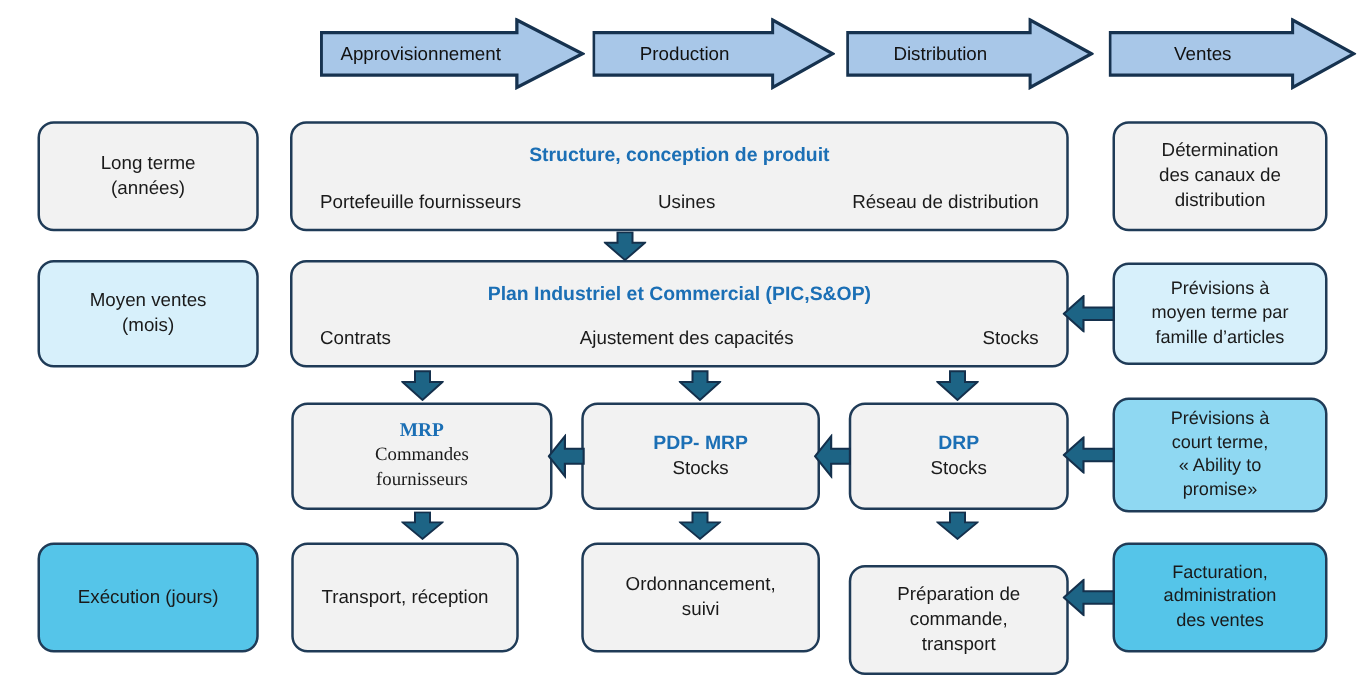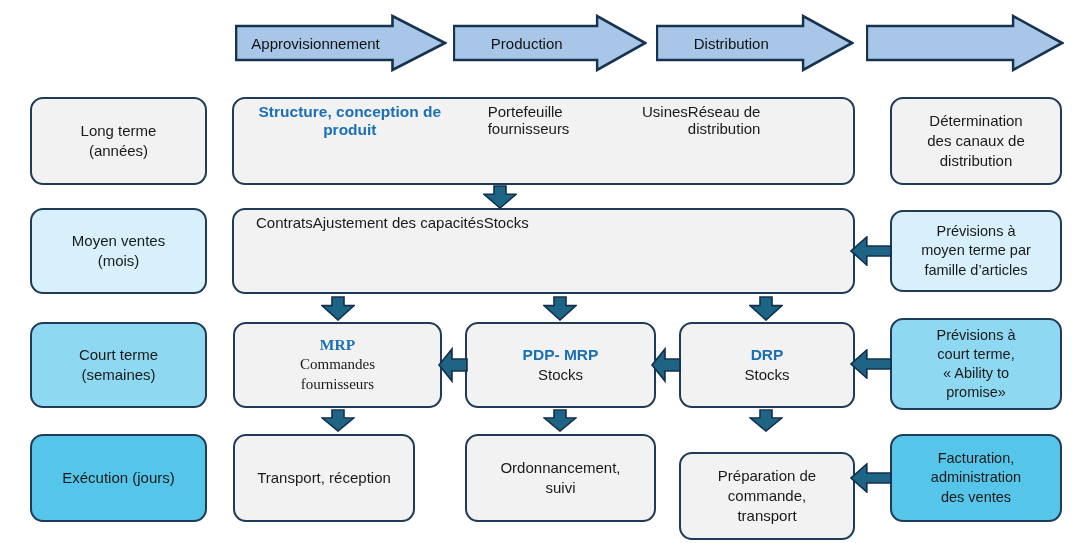--- a/index.html
+++ b/index.html
@@ -9,32 +9,32 @@
   }
   .abs{position:absolute;box-sizing:border-box;}
   .rbox{
     border:2.5px solid #1f3b57;border-radius:13px;background:#f2f2f2;
     display:flex;align-items:center;justify-content:center;text-align:center;
   }
   .pre{white-space:pre-line;line-height:1.32;}
   .fs15{font-size:15px;}
   .fs14{font-size:14.5px;border-radius:13px;}
   
-  .flowArrow{position:absolute;top:14px;height:58px;}
+  .flowArrow{position:absolute;top:14px;height:58px;margin-left:21px;}
   .flowArrow svg{position:absolute;left:0;top:0;width:100%;height:100%;}
   .flowArrow .lbl{
     position:absolute;left:3%;right:27%;top:0;bottom:0;
     display:flex;align-items:center;justify-content:center;
     font-size:15px;color:#111;
   }
   
   .bigBox{
     border:2.5px solid #1f3b57;border-radius:13px;background:#f2f2f2;
-    display:flex;flex-direction:row;justify-content:space-between;
-    padding:4px 0 13px 0;
+    display:flex;flex-direction:column;justify-content:space-between;
+    padding:17px 0 13px 0;
   }
   .bigTitle{color:#1b6fb5;font-weight:bold;font-size:15.5px;text-align:center;}
   .itemsRow{display:flex;justify-content:space-between;padding:0 22px;font-size:15px;}
   
   .titleBox{flex-direction:column;gap:1px;}
   .titleBox .t{color:#1b6fb5;font-weight:bold;font-size:15.5px;}
   .titleBox .b{font-size:15px;line-height:1.32;white-space:pre-line;}
   .connector{z-index:3;}
   .connector svg{display:block;width:100%;height:100%;}
 </style>
@@ -58,46 +58,46 @@
   <div class="flowArrow" style="left:656px;width:198px;">
     <svg viewBox="0 0 210 58" preserveAspectRatio="none">
       <path d="M1 12 H156 V2 L208 29 L156 56 V46 H1 Z" fill="#A8C7E8" stroke="#16324F" stroke-width="2.6"></path>
     </svg>
     <div class="lbl">Distribution</div>
   </div>
   <div class="flowArrow" style="left:866px;width:198px;">
     <svg viewBox="0 0 210 58" preserveAspectRatio="none">
       <path d="M1 12 H156 V2 L208 29 L156 56 V46 H1 Z" fill="#A8C7E8" stroke="#16324F" stroke-width="2.6"></path>
     </svg>
+    <div class="lbl">Ventes</div>
   </div>
 
   <div class="abs rbox fs15 pre" style="left:30px;top:97px;width:177px;height:88px;background:#f2f2f2;">Long terme
 (années)</div>
   <div class="abs rbox fs15 pre" style="left:30px;top:208px;width:177px;height:86px;background:#D7F0FB;">Moyen ventes
 (mois)</div>
-  <div class="abs rbox fs15 pre" style="left:30px;top:322px;width:177px;height:86px;background:#8FD8F2;">Court terme
-(semaines)</div>
   <div class="abs rbox fs15 pre" style="left:30px;top:434px;width:177px;height:88px;background:#55C5E9;">Exécution (jours)</div>
 
   <div class="abs bigBox" style="left:232px;top:97px;width:623px;height:88px;">
     <div class="bigTitle">Structure, conception de produit</div>
     <div class="itemsRow">
       <span>Portefeuille fournisseurs</span>
       <span>Usines</span>
       <span>Réseau de distribution</span>
     </div>
   </div>
 
   <div class="abs connector" style="left:483px;top:185px;width:34px;height:24px;">
     <svg viewBox="0 0 34 26" preserveAspectRatio="none">
         <path d="M11 1 H23 V10 H33 L17 25 L1 10 H11 Z" fill="#1D6485" stroke="#14304C" stroke-width="1.6"></path>
       </svg>
   </div>
 
   <div class="abs bigBox" style="left:232px;top:208px;width:623px;height:86px;">
+    <div class="bigTitle">Plan Industriel et Commercial (PIC,S&amp;OP)</div>
     <div class="itemsRow">
       <span>Contrats</span>
       <span>Ajustement des capacités</span>
       <span>Stocks</span>
     </div>
   </div>
 
   <div class="abs connector" style="left:321px;top:296px;width:34px;height:25px;">
     <svg viewBox="0 0 34 26" preserveAspectRatio="none">
         <path d="M11 1 H23 V10 H33 L17 25 L1 10 H11 Z" fill="#1D6485" stroke="#14304C" stroke-width="1.6"></path>

